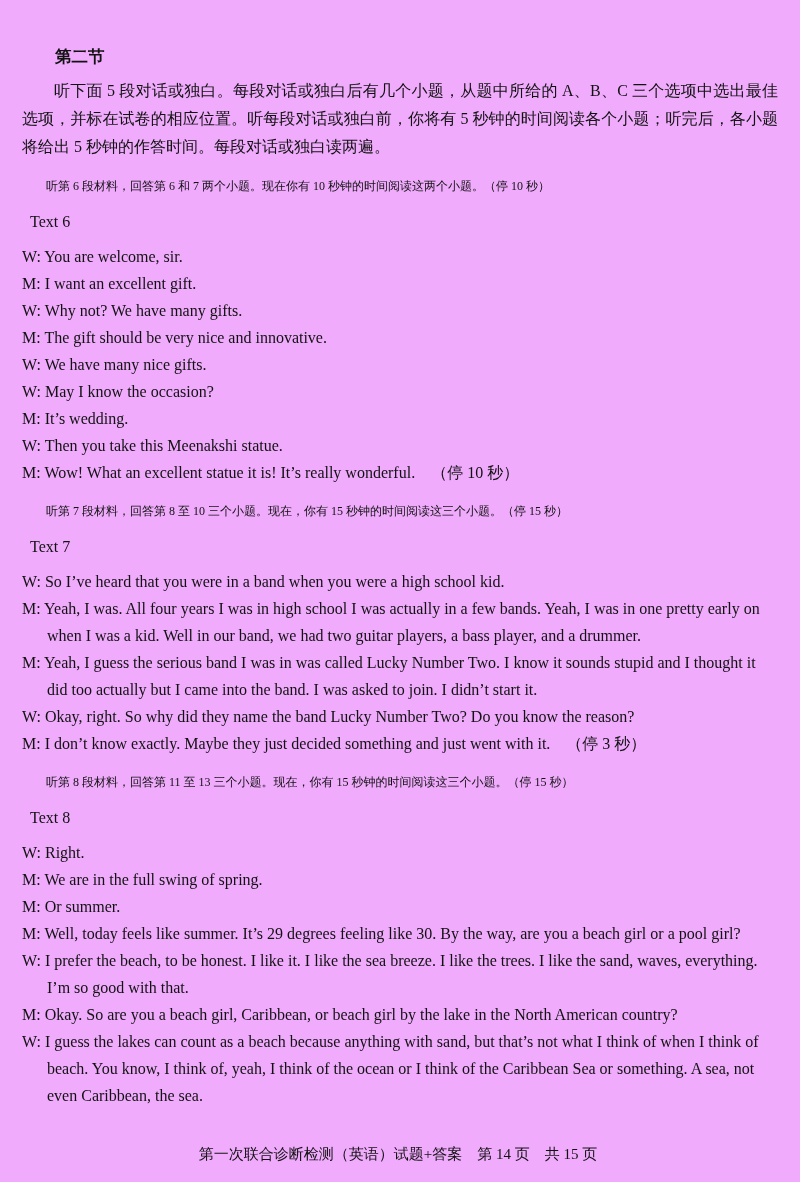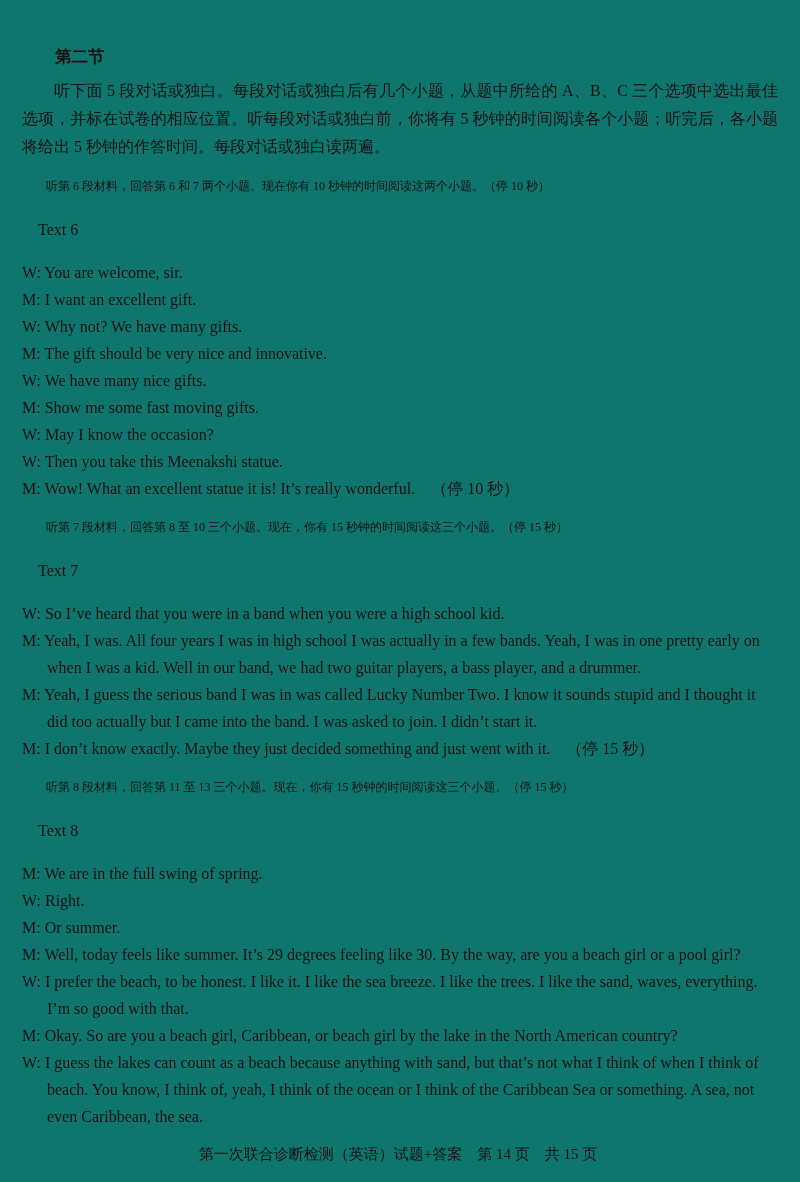--- a/index.html
+++ b/index.html
@@ -1,21 +1,21 @@
 <!DOCTYPE html>
 <html><head>
 <meta charset="utf-8">
 <style>
   html, body { margin: 0; padding: 0; background: #ffffff; }
   .page {
     width: 800px;
     height: 1182px;
     box-sizing: border-box;
     position: relative;
-    background: #0f766e;
+    background: #f0abfc;
     color: #121212;
     font-family: "Liberation Serif", "DejaVu Serif", serif;
     padding: 46px 22px 0 22px;
     overflow: hidden;
   }
   .sec-title {
     font-size: 16.5px;
     font-weight: bold;
     margin: 0 0 9px 2em;
     line-height: 22px;
@@ -30,21 +30,21 @@
   section { display: block; margin-top: 12px; }
   .intro {
     font-size: 12px;
     line-height: 27px;
     text-indent: 2em;
     margin: 0;
   }
   .text-label {
     font-size: 16px;
     line-height: 27px;
-    margin: 16px;
+    margin: 8px;
   }
   .line {
     font-size: 16px;
     line-height: 27px;
     margin: 0;
     padding-left: 25px;
     text-indent: -25px;
   }
   .footer {
     position: absolute;
@@ -65,38 +65,39 @@
   <p class="instructions">听下面 5 段对话或独白。每段对话或独白后有几个小题，从题中所给的 A、B、C 三个选项中选出最佳选项，并标在试卷的相应位置。听每段对话或独白前，你将有 5 秒钟的时间阅读各个小题；听完后，各小题将给出 5 秒钟的作答时间。每段对话或独白读两遍。</p>
   <div id="sections">
       <section>
         <p class="intro">听第 6 段材料，回答第 6 和 7 两个小题。现在你有 10 秒钟的时间阅读这两个小题。（停 10 秒）</p>
         <p class="text-label">Text 6</p>
         <p class="line">W: You are welcome, sir.</p>
         <p class="line">M: I want an excellent gift.</p>
         <p class="line">W: Why not? We have many gifts.</p>
         <p class="line">M: The gift should be very nice and innovative.</p>
         <p class="line">W: We have many nice gifts.</p>
-        <p class="line">M: Show me some fast moving gifts.</p>
         <p class="line">W: May I know the occasion?</p>
+        <p class="line">M: It’s wedding.</p>
         <p class="line">W: Then you take this Meenakshi statue.</p>
         <p class="line">M: Wow! What an excellent statue it is! It’s really wonderful.　（停 10 秒）</p>
       </section>
       <section>
         <p class="intro">听第 7 段材料，回答第 8 至 10 三个小题。现在，你有 15 秒钟的时间阅读这三个小题。（停 15 秒）</p>
         <p class="text-label">Text 7</p>
         <p class="line">W: So I’ve heard that you were in a band when you were a high school kid.</p>
         <p class="line">M: Yeah, I was. All four years I was in high school I was actually in a few bands. Yeah, I was in one pretty early on when I was a kid. Well in our band, we had two guitar players, a bass player, and a drummer.</p>
         <p class="line">M: Yeah, I guess the serious band I was in was called Lucky Number Two. I know it sounds stupid and I thought it did too actually but I came into the band. I was asked to join. I didn’t start it.</p>
-        <p class="line">M: I don’t know exactly. Maybe they just decided something and just went with it.　（停 15 秒）</p>
+        <p class="line">W: Okay, right. So why did they name the band Lucky Number Two? Do you know the reason?</p>
+        <p class="line">M: I don’t know exactly. Maybe they just decided something and just went with it.　（停 3 秒）</p>
       </section>
       <section>
         <p class="intro">听第 8 段材料，回答第 11 至 13 三个小题。现在，你有 15 秒钟的时间阅读这三个小题。（停 15 秒）</p>
         <p class="text-label">Text 8</p>
+        <p class="line">W: Right.</p>
         <p class="line">M: We are in the full swing of spring.</p>
-        <p class="line">W: Right.</p>
         <p class="line">M: Or summer.</p>
         <p class="line">M: Well, today feels like summer. It’s 29 degrees feeling like 30. By the way, are you a beach girl or a pool girl?</p>
         <p class="line">W: I prefer the beach, to be honest. I like it. I like the sea breeze. I like the trees. I like the sand, waves, everything. I’m so good with that.</p>
         <p class="line">M: Okay. So are you a beach girl, Caribbean, or beach girl by the lake in the North American country?</p>
         <p class="line">W: I guess the lakes can count as a beach because anything with sand, but that’s not what I think of when I think of beach. You know, I think of, yeah, I think of the ocean or I think of the Caribbean Sea or something. A sea, not even Caribbean, the sea.</p>
       </section>
     </div>
   <div class="footer">第一次联合诊断检测（英语）试题+答案　第 14 页　共 15 页</div>
 </div>
 

